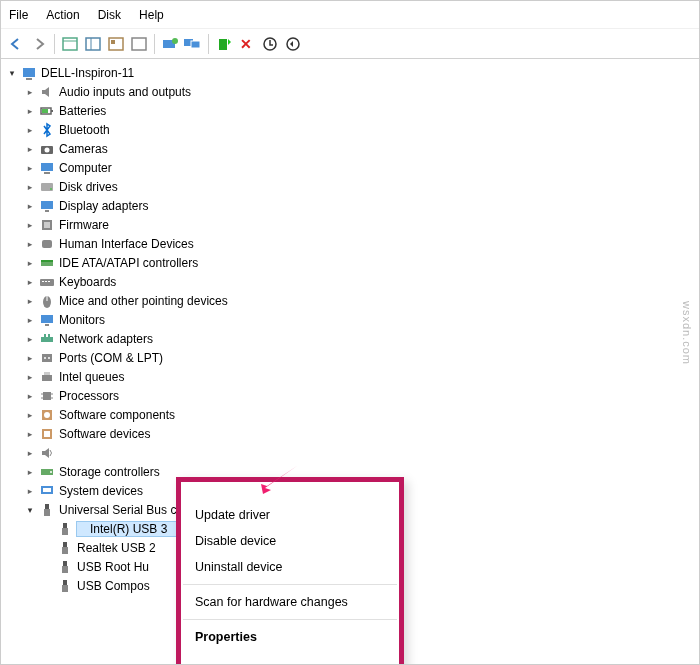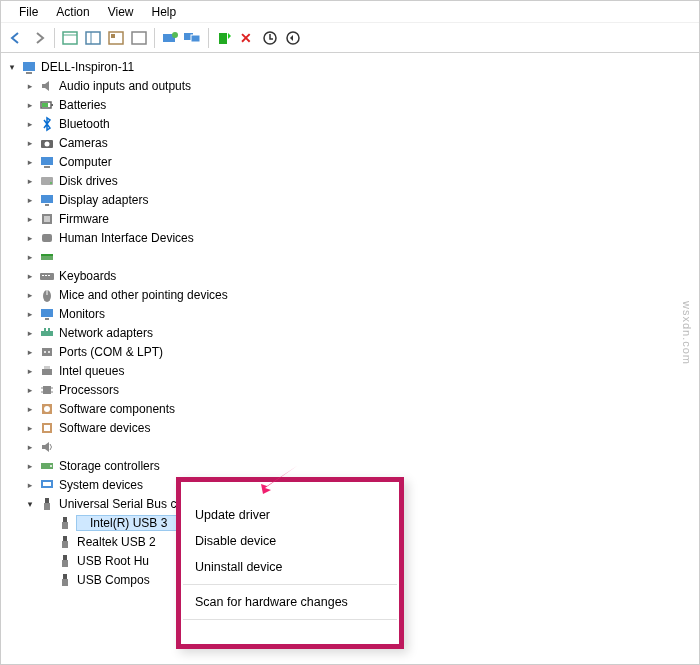--- a/index.html
+++ b/index.html
@@ -11,23 +11,23 @@
     color: #000;
     width: 700px;
     height: 665px;
     overflow: hidden;
     position: relative;
     border:1px solid #ccc;
   }
   .menubar {
     display: flex;
     gap: 2px;
-    padding: 2px 10px;
+    padding: 2px 0;
     border-bottom: 1px solid #f0f0f0;
-    height: 22px;
+    height: 28px;
     align-items:center;
   }
   .menubar .menuitem {
     padding: 2px 8px;
     cursor: default;
   }
   .toolbar {
     display: flex;
     align-items: center;
     gap: 1px;
@@ -123,21 +123,21 @@
     color:#bbb;
     letter-spacing:1px;
   }
 </style>
 </head>
 <body>
 
 <div class="menubar" id="menubar">
     <div class="menuitem">File</div>
     <div class="menuitem">Action</div>
-    <div class="menuitem">View</div>
+    <div class="menuitem">Disk</div>
     <div class="menuitem">Help</div>
   </div>
 
 <div class="toolbar" id="toolbar">
     <div class="tbtn">
       <svg width="14" height="14">
         <path d="M9 2 L3 7 L9 12" fill="none" stroke="#3a7cc4" stroke-width="2"></path>
       </svg>
     </div>
     <div class="tbtn">
@@ -308,20 +308,21 @@
       <span class="label">Human Interface Devices</span>
     </div>
     <div class="node" style="padding-left: 20px;">
       <span class="expander">▸</span>
       <span class="icon">
         <svg width="16" height="16">
           <rect x="2" y="5" width="12" height="6" fill="#6a6"></rect>
           <rect x="2" y="5" width="12" height="2" fill="#393"></rect>
         </svg>
       </span>
+      <span class="label">IDE ATA/ATAPI controllers</span>
     </div>
     <div class="node" style="padding-left: 20px;">
       <span class="expander">▸</span>
       <span class="icon">
         <svg width="16" height="16">
           <rect x="1" y="5" width="14" height="7" rx="1" fill="#888"></rect>
           <rect x="3" y="7" width="2" height="1" fill="#fff"></rect>
           <rect x="6" y="7" width="2" height="1" fill="#fff"></rect>
           <rect x="9" y="7" width="2" height="1" fill="#fff"></rect>
         </svg>
@@ -494,20 +495,21 @@
     </div>
   </div>
 
 <div class="context-menu" id="ctxmenu">
     <div class="mi">Update driver</div>
     <div class="mi">Disable device</div>
     <div class="mi">Uninstall device</div>
     <div class="sep"></div>
     <div class="mi">Scan for hardware changes</div>
     <div class="sep"></div>
+    <div class="mi bold">Properties</div>
   </div>
 
 <svg class="arrow-annot" viewBox="0 0 40 30">
   <defs>
     <linearGradient id="g" x1="0" y1="0" x2="1" y2="1">
       <stop offset="0" stop-color="#ff2e7e"></stop>
         <stop offset="1" stop-color="#e01060"></stop>
     </linearGradient>
   </defs>
   <path d="M38 2 L6 24 L12 26 L4 30 L2 20 L8 22 Z" fill="url(#g)"></path>

